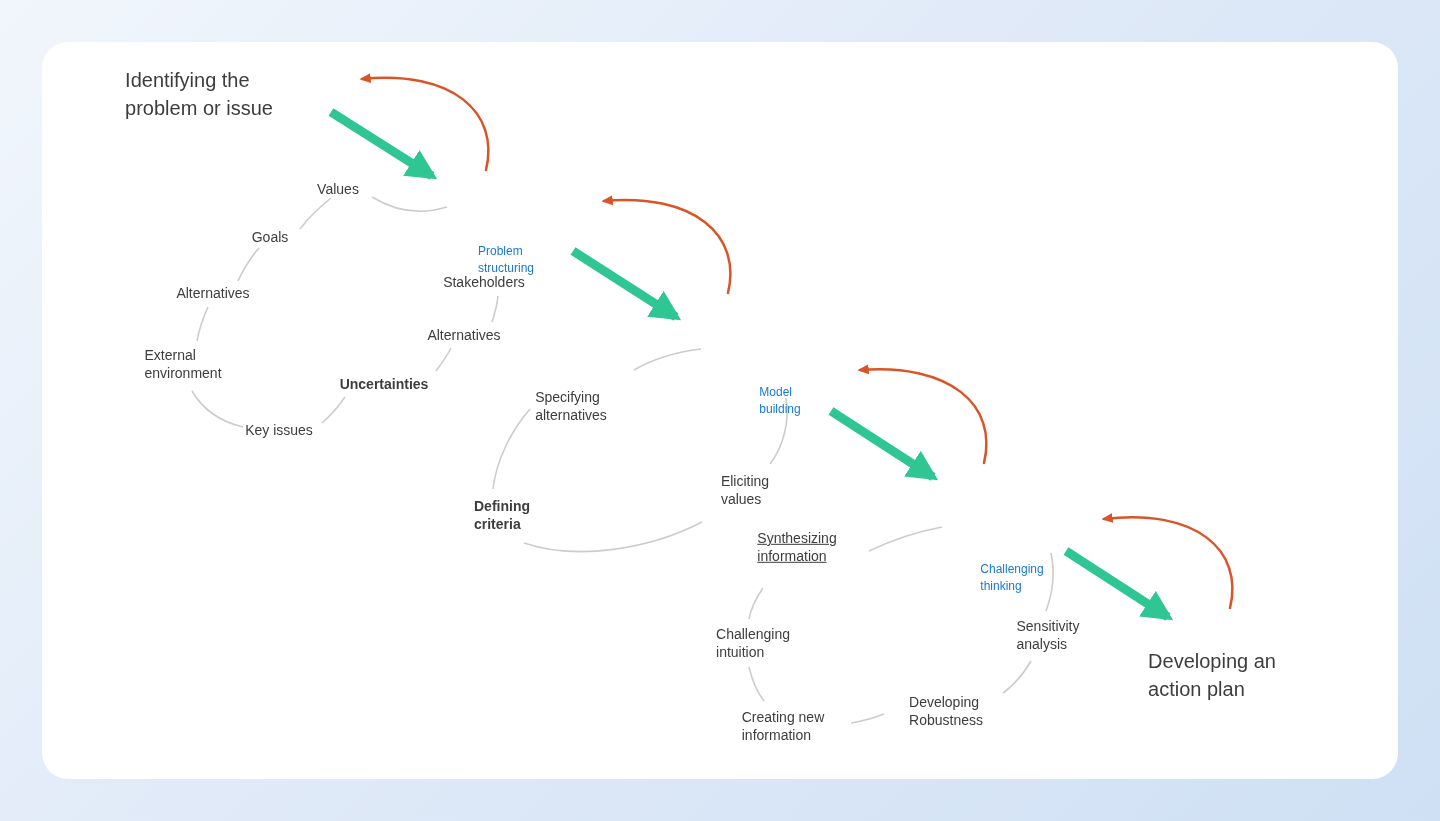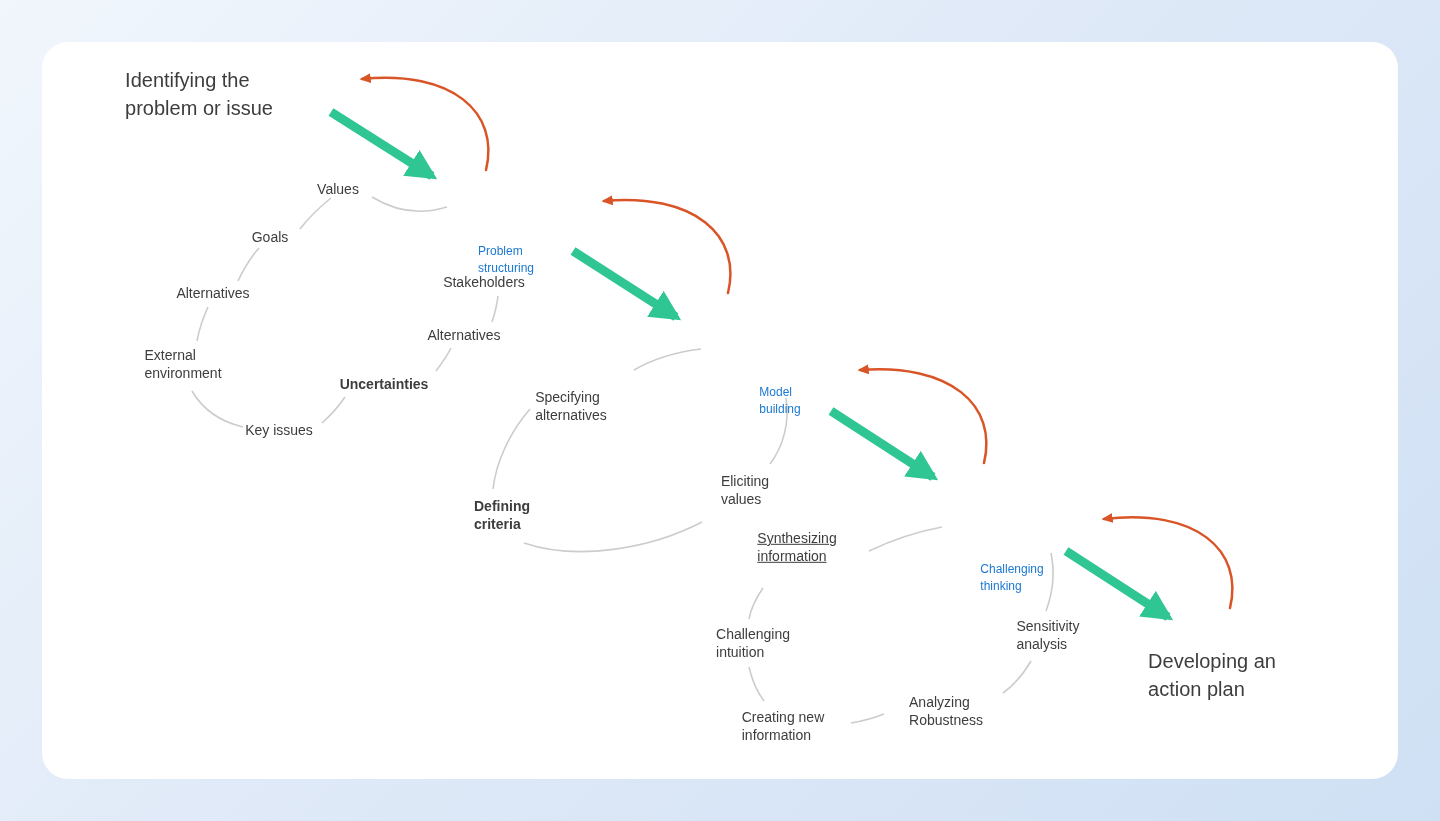--- a/index.html
+++ b/index.html
@@ -154,16 +154,16 @@
 criteria</div>
 <div class="label item" style="left:745px; top:490px;">Eliciting
 values</div>
 
 <div class="label item" style="left:797px; top:547px;text-decoration:underline;">Synthesizing
 information</div>
 <div class="label item" style="left:753px; top:643px;">Challenging
 intuition</div>
 <div class="label item" style="left:783px; top:726px;">Creating new
 information</div>
-<div class="label item" style="left:946px; top:711px;">Analyzing
+<div class="label item" style="left:946px; top:711px;">Developing
 Robustness</div>
 <div class="label item" style="left:1008px; top:635px;margin-left:40px;">Sensitivity
 analysis</div>
 
 </body></html>

